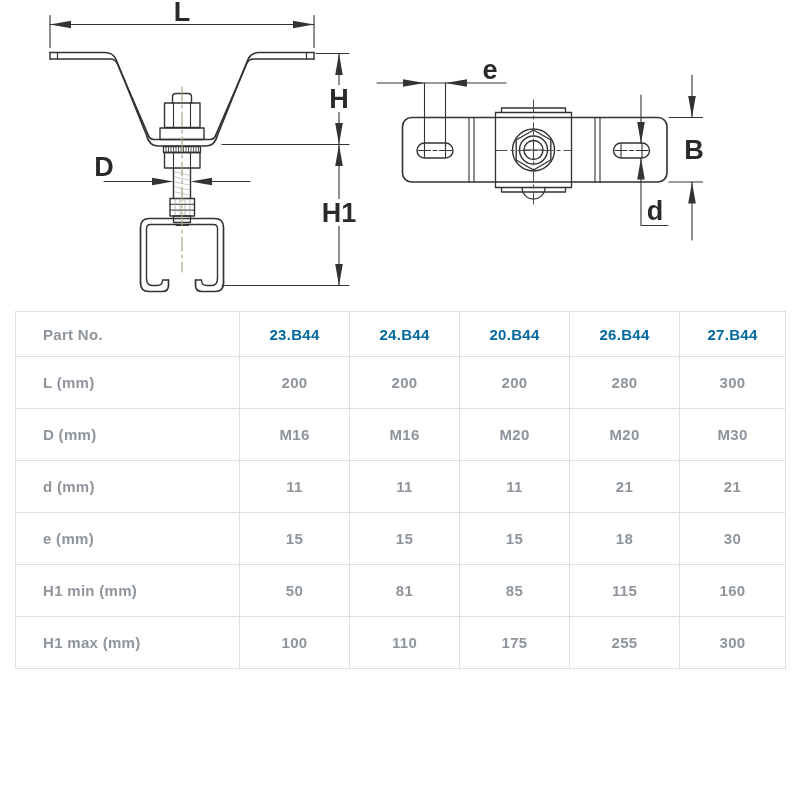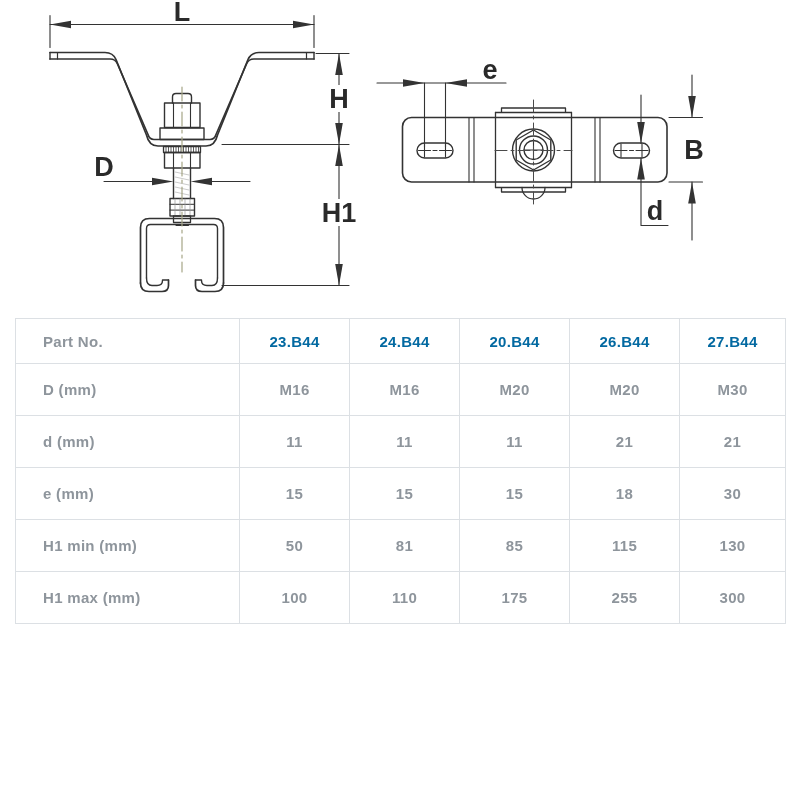--- a/index.html
+++ b/index.html
@@ -1,20 +1,20 @@
 <!DOCTYPE html>
 <html><head>
 <meta charset="utf-8">
 <style>
   html,body{margin:0;padding:0;background:#fff;}
   .stage{position:relative;width:800px;height:800px;background:#ffffff;overflow:hidden;
          font-family:"Liberation Sans",sans-serif;}
   .drawing{position:absolute;left:0;top:0;}
   .dim-text{font-family:"Liberation Sans",sans-serif;font-weight:bold;fill:#2a2a2a;}
-  .spec{position:absolute;left:15px;top:318px;width:770px;}
+  .spec{position:absolute;left:15px;top:311px;width:770px;}
   table.spec-table{border-collapse:collapse;width:100%;table-layout:fixed;}
   table.spec-table td{border:1px solid #dce0e4;color:#8e959c;font-size:15px;font-weight:bold;
       text-align:center;height:49px;letter-spacing:.3px;font-family:"Liberation Sans",sans-serif;}
   table.spec-table tr.hdr td{height:42px;}
   table.spec-table td.lbl{text-align:left;padding-left:27px;}
   table.spec-table td.code{color:#0369a1;}
 </style>
 </head>
 <body>
 
@@ -193,20 +193,28 @@
       <tbody>
         <tr class="hdr">
           <td class="lbl">Part No.</td>
           <td class="code">23.B44</td>
           <td class="code">24.B44</td>
           <td class="code">20.B44</td>
           <td class="code">26.B44</td>
           <td class="code">27.B44</td>
         </tr>
         <tr>
+          <td class="lbl">L (mm)</td>
+          <td>200</td>
+          <td>200</td>
+          <td>200</td>
+          <td>280</td>
+          <td>300</td>
+        </tr>
+        <tr>
           <td class="lbl">D (mm)</td>
           <td>M16</td>
           <td>M16</td>
           <td>M20</td>
           <td>M20</td>
           <td>M30</td>
         </tr>
         <tr>
           <td class="lbl">d (mm)</td>
           <td>11</td>
@@ -222,21 +230,21 @@
           <td>15</td>
           <td>18</td>
           <td>30</td>
         </tr>
         <tr>
           <td class="lbl">H1 min (mm)</td>
           <td>50</td>
           <td>81</td>
           <td>85</td>
           <td>115</td>
-          <td>130</td>
+          <td>160</td>
         </tr>
         <tr>
           <td class="lbl">H1 max (mm)</td>
           <td>100</td>
           <td>110</td>
           <td>175</td>
           <td>255</td>
           <td>300</td>
         </tr>
       </tbody>

